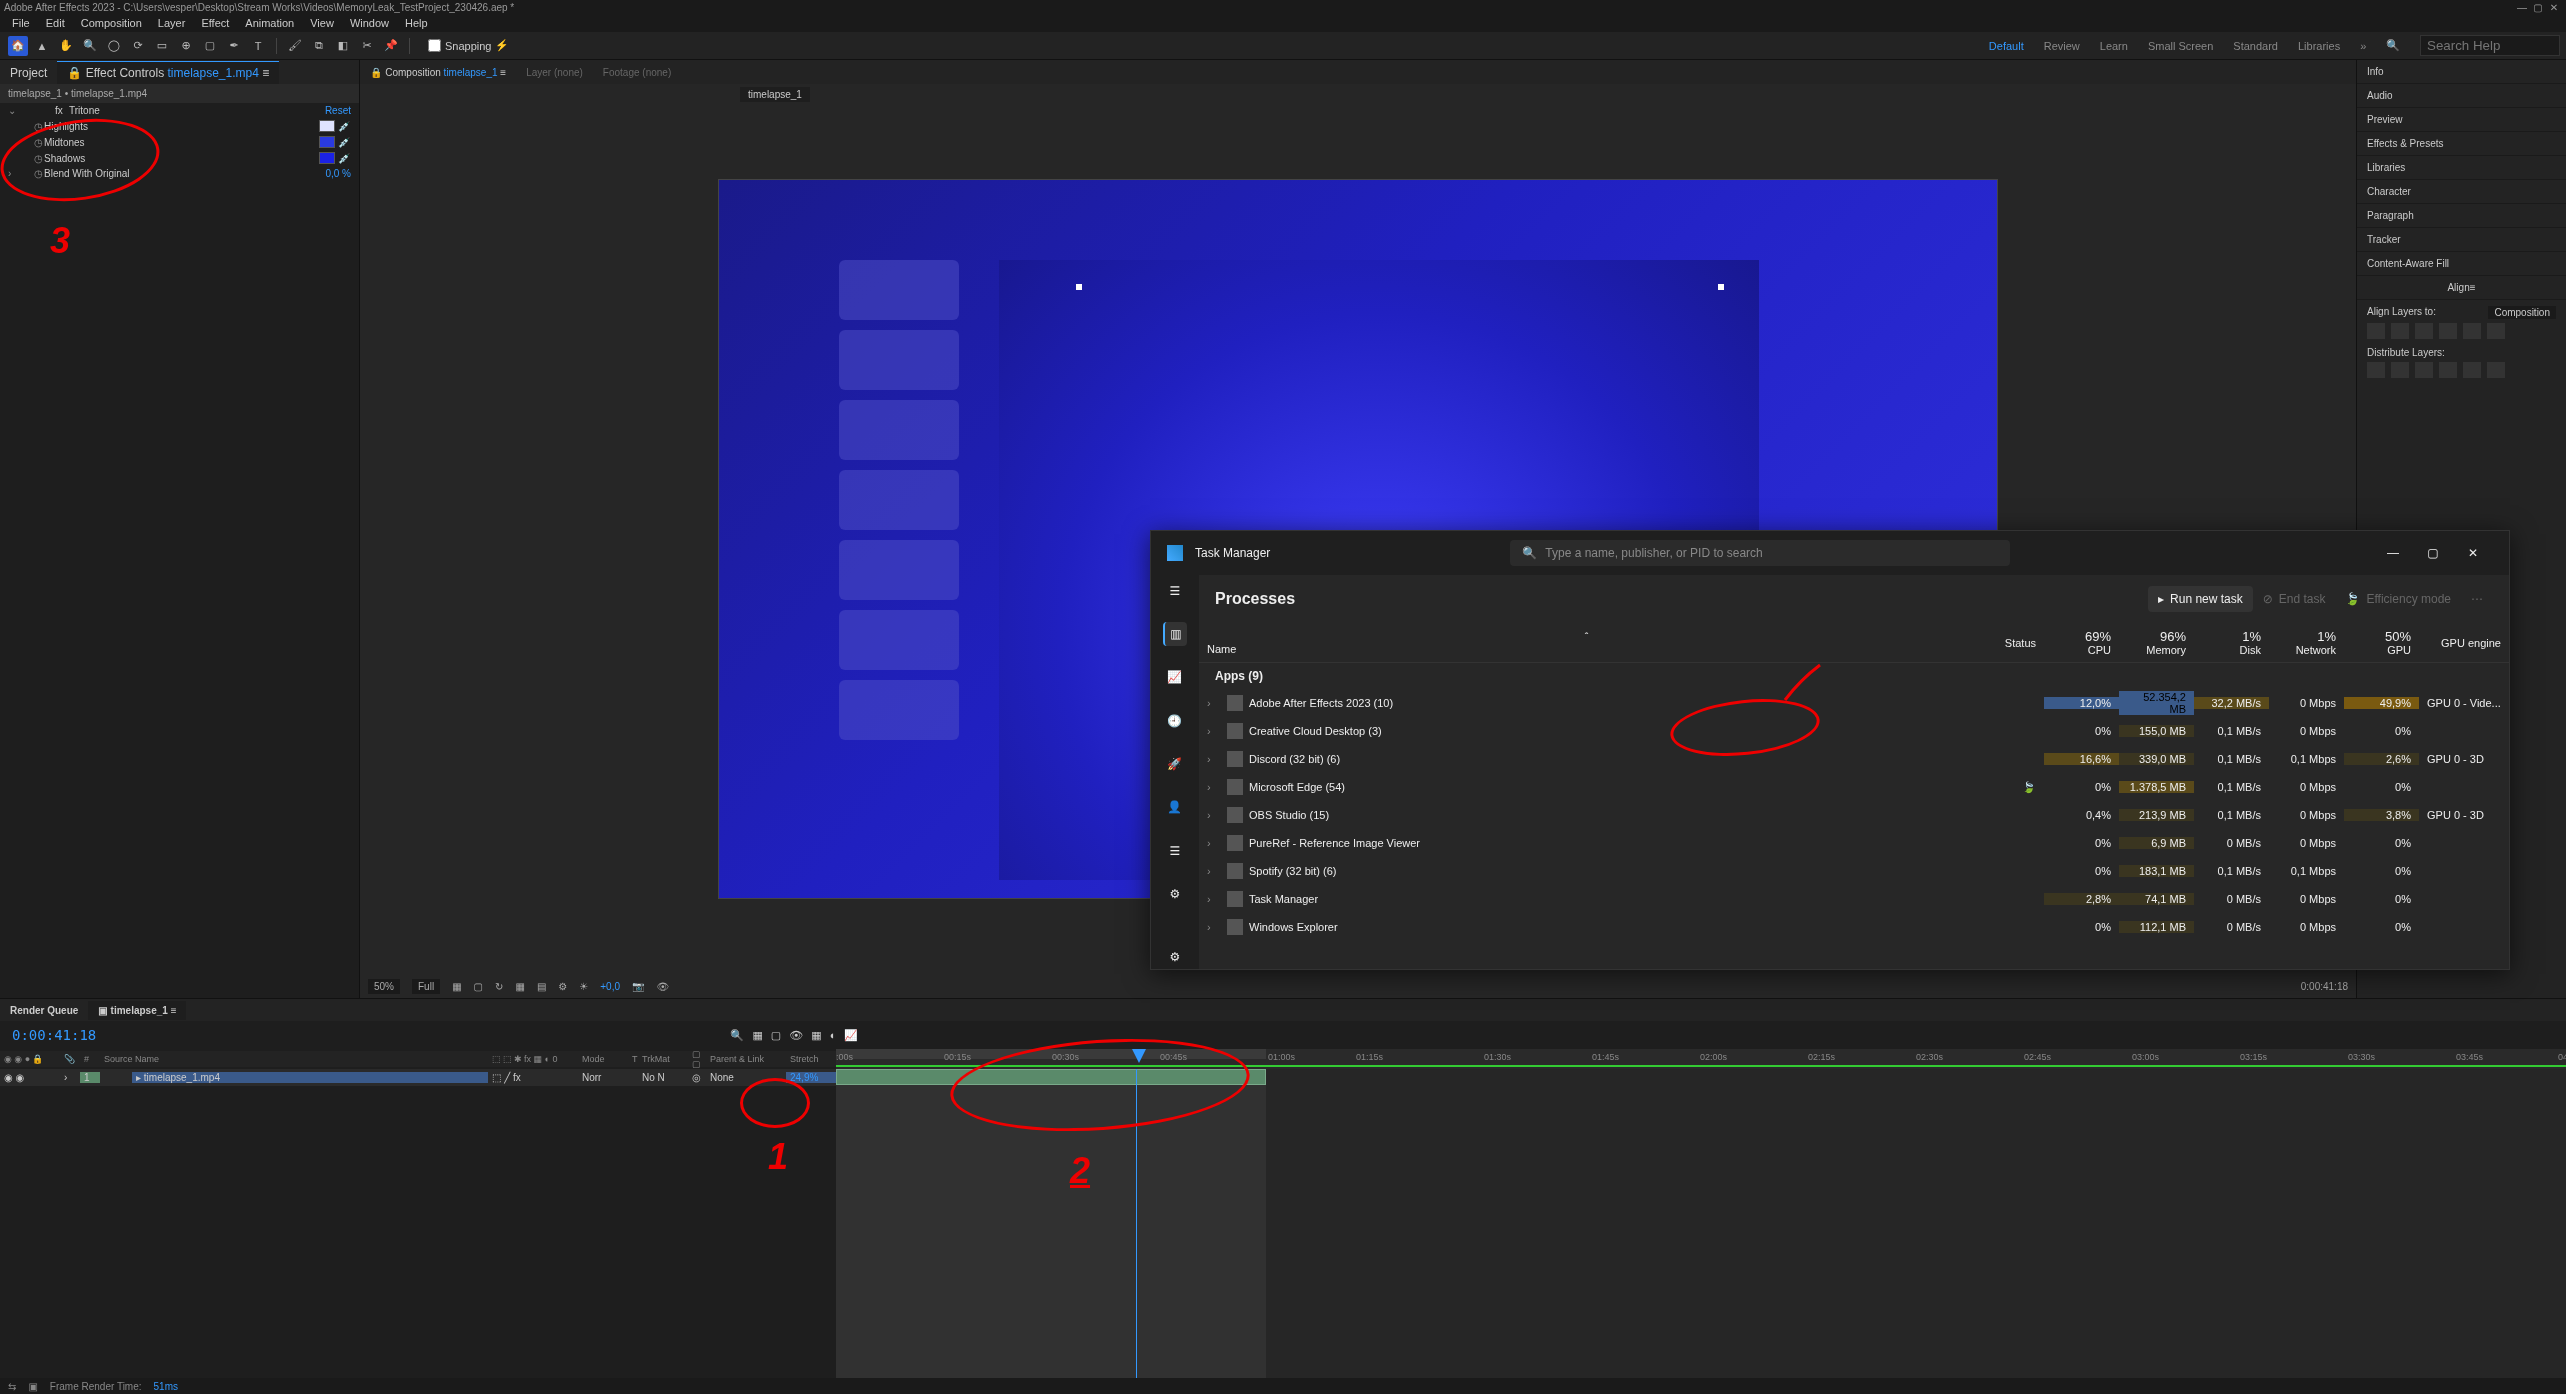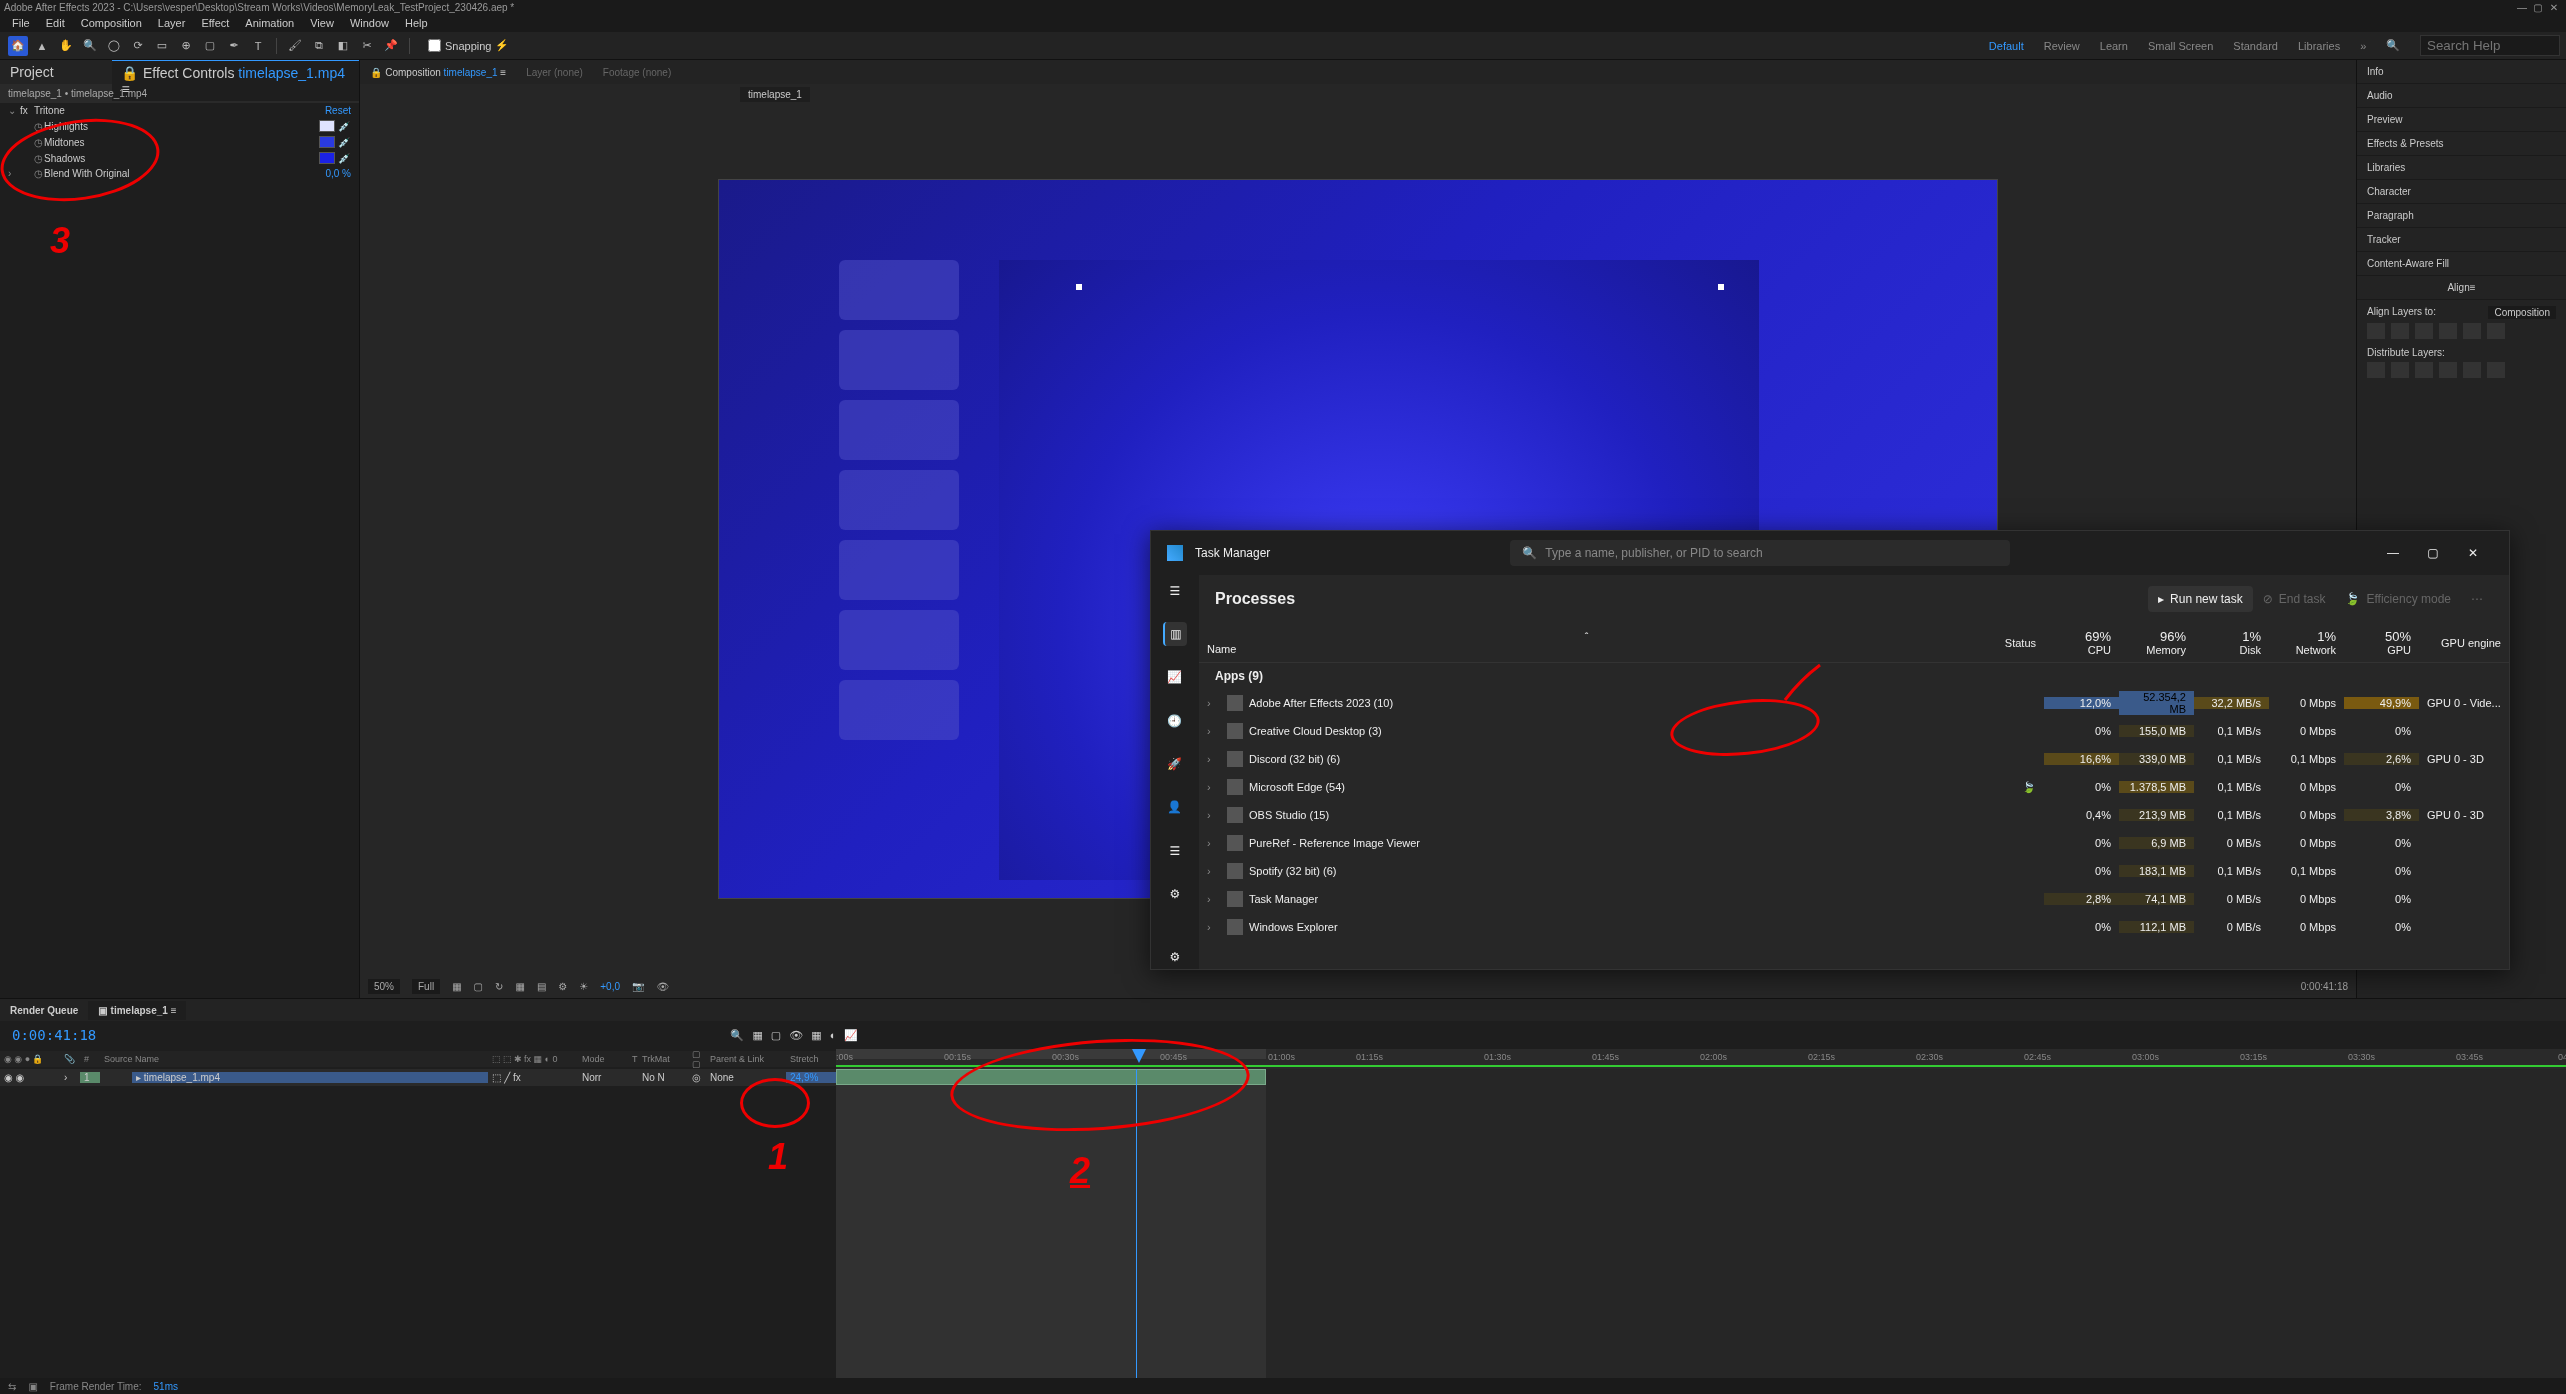--- a/index.html
+++ b/index.html
@@ -14,28 +14,28 @@
 .toolbar .tool.home { background: #2a5ad6; border-radius: 2px; }
 .toolbar .divider { width: 1px; height: 16px; background: #444; margin: 0 6px; }
 .toolbar .snapping { margin-left: 12px; display: flex; align-items: center; }
 .toolbar .snapping input { margin-right: 4px; }
 .toolbar .spacer { flex: 1; }
 .toolbar .right { display: flex; align-items: center; gap: 20px; color: #888; font-size: 11px; }
 .toolbar .right .default { color: #3399ff; }
 .toolbar .search { background: #1a1a1a; border: 1px solid #333; padding: 2px 6px; width: 140px; color: #888; }
 .main { display: flex; height: calc(100% - 60px - 380px - 16px); }
 .left-panel { width: 360px; background: #1e1e1e; border-right: 1px solid #111; }
-.panel-tabs { height: 24px; display: flex; align-items: flex-start; background: #232323; font-size: 14px; gap: 48px; }
+.panel-tabs { height: 24px; display: flex; align-items: flex-end; background: #232323; font-size: 12px; }
 .panel-tabs .tab { padding: 4px 10px; cursor: pointer; }
 .panel-tabs .tab.active { background: #1e1e1e; border-top: 1px solid #3399ff; }
 .panel-tabs .tab .link { color: #3399ff; }
 .effect-header { padding: 4px 8px; background: #2a2a2a; font-size: 10px; color: #aaa; }
 .effect-row { display: flex; align-items: center; padding: 2px 8px; font-size: 10px; }
 .effect-row .arrow { width: 12px; color: #888; }
-.effect-row .fx { width: 14px; }
+.effect-row .fx { width: 14px; margin-left: 35px; }
 .effect-row .name { flex: 1; }
 .effect-row .val { color: #3399ff; cursor: pointer; }
 .effect-row .swatch { width: 16px; height: 12px; margin-right: 4px; border: 1px solid #555; cursor: pointer; }
 .center-panel { flex: 1; background: #262626; display: flex; flex-direction: column; }
 .comp-tabs { height: 24px; display: flex; align-items: center; background: #232323; font-size: 10px; }
 .comp-tabs .tab { padding: 4px 10px; cursor: pointer; position: relative; }
 .comp-tabs .tab .link { color: #3399ff; }
 .comp-tabs .subtab { padding: 4px 10px; color: #666; }
 .comp-subtabs { height: 20px; display: flex; align-items: center; padding-left: 380px; font-size: 10px; background: #262626; }
 .comp-subtabs .sub { padding: 2px 8px; background: #1e1e1e; cursor: pointer; }

